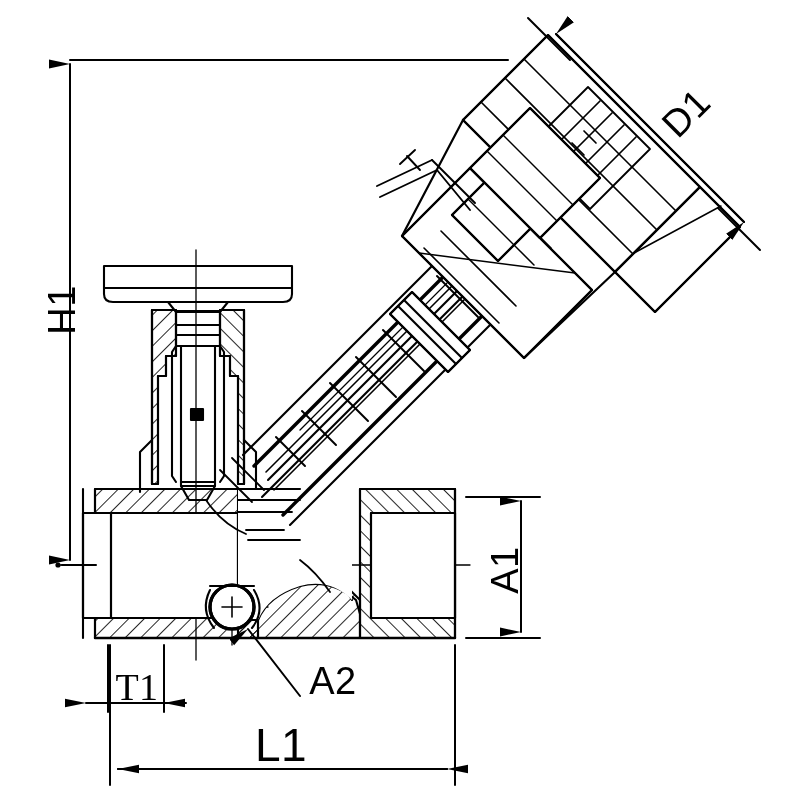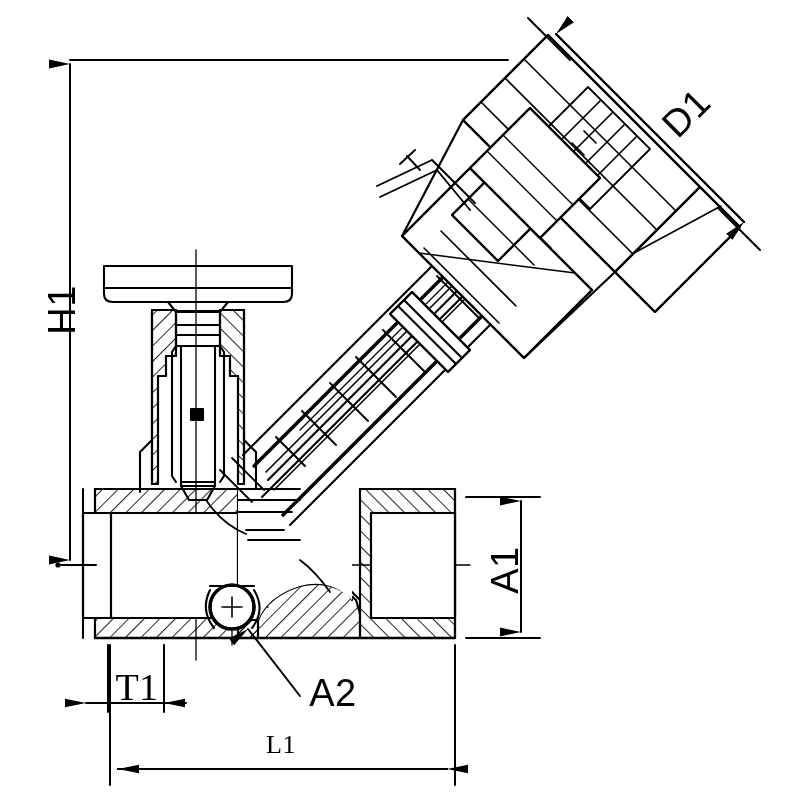--- a/index.html
+++ b/index.html
@@ -302,19 +302,19 @@
 
     </g>
   </svg>
 
   <div class="dimlabel" style="left:62px;top:310px;font-size:38px;transform:translate(-50%,-50%) rotate(-90deg);">H1</div>
 
   <div class="dimlabel" style="left:686px;top:113px;font-size:38px;transform:translate(-50%,-50%) rotate(-45deg);">D1</div>
 
   <div class="dimlabel" style="left:505px;top:570px;font-size:38px;transform:translate(-50%,-50%) rotate(-90deg);">A1</div>
 
-  <div class="dimlabel" style="left:333px;top:681px;font-size:38px;transform:translate(-50%,-50%);margin-top:12px;">A2</div>
+  <div class="dimlabel" style="left:333px;top:681px;font-size:38px;transform:translate(-50%,-50%);">A2</div>
 
   <div class="dimlabel" style="left:137px;top:687px;font-size:38px;transform:translate(-50%,-50%);font-family:Liberation Serif, serif;">T1</div>
 
-  <div class="dimlabel" style="left:281px;top:745px;font-size:26px;transform:translate(-50%,-50%);font-family:Liberation Serif, serif;">L1</div>
+  <div class="dimlabel" style="left:281px;top:745px;font-size:46px;transform:translate(-50%,-50%);">L1</div>
 
 </div>
 
 </body></html>

